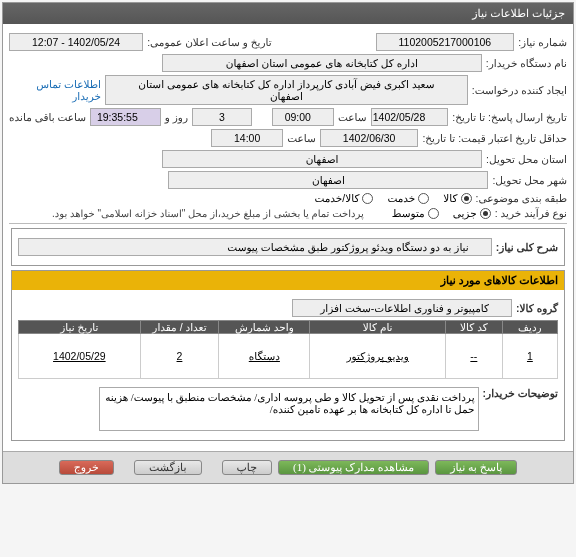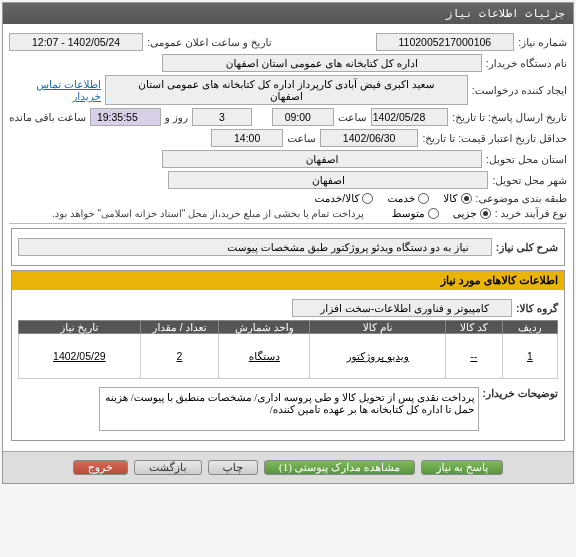--- a/index.html
+++ b/index.html
@@ -1,40 +1,40 @@
 <!DOCTYPE html>
 <html dir="rtl" lang="fa"><head>
 <meta charset="utf-8">
 <style>
 * { box-sizing: border-box; margin: 0; padding: 0; }
 body { font-family: Tahoma, Arial, sans-serif; font-size: 11px; background: #f5f5f5; direction: rtl; width: 576px; }
 .panel { border: 1px solid #999; background: #fff; margin: 2px; }
-.panel-header { background: linear-gradient(#666, #555); color: #fff; padding: 4px 8px; font-size: 11px; font-family: Liberation Mono, monospace; }
+.panel-header { background: linear-gradient(#666, #555); color: #fff; padding: 4px 8px; font-size: 11px; }
 .form-area { padding: 6px; }
 .row { display: flex; align-items: center; margin: 3px 0; gap: 4px; }
 .lbl { font-size: 10.5px; color: #333; white-space: nowrap; }
 .val-box { border: 1px solid #aaa; background: #eee; padding: 2px 22px; font-size: 10.5px; min-width: 60px; display: inline-block; text-align: center; }
 .val-box.wide { min-width: 320px; text-align: center; }
 .val-box.med { min-width: 120px; }
-.link { color: #1a6db5; text-decoration: underline; cursor: pointer; font-size: 10.5px; text-align: right; }
+.link { color: #1a6db5; cursor: pointer; font-size: 10.5px; text-align: right; }
 .radio-row { display: flex; gap: 14px; align-items: center; }
 .radio-item { display: flex; align-items: center; gap: 3px; font-size: 10.5px; }
 .radio-dot { width: 11px; height: 11px; border: 1px solid #555; border-radius: 50%; display: inline-flex; align-items: center; justify-content: center; }
 .radio-dot.sel::after { content: ""; width: 5px; height: 5px; background: #333; border-radius: 50%; }
 .hr { border-top: 1px solid #bbb; margin: 4px 0; }
 .sub-box { border: 1px solid #999; margin: 4px 2px; padding: 6px; background: #fff; }
 .sub-title { background: #eab308; padding: 3px 6px; font-size: 11px; font-weight: bold; margin: -6px -6px 6px -6px; }
 table.data { width: 100%; border-collapse: collapse; font-size: 10.5px; }
 table.data th { background: #555; color: #fff; border: 1px solid #888; font-weight: normal; }
 table.data td { background: #fff; padding: 16px; border: 1px solid #ccc; text-align: center; text-decoration: underline; }
 .textarea { border: 1px solid #aaa; width: 380px; min-height: 44px; padding: 3px; font-size: 10.5px; font-family: Tahoma; }
 .btn-bar { display: flex; gap: 6px; justify-content: center; padding: 8px; background: #ddd; border-top: 1px solid #aaa; }
 .btn { padding: 0 14px; font-size: 11px; border: 1px solid #888; border-radius: 3px; cursor: pointer; font-family: Tahoma; }
 .btn.green { background: linear-gradient(#7db85a, #5a9640); color: #fff; }
-.btn.gray { background: linear-gradient(#e8e8e8, #ccc); color: #333; }
+.btn.gray { background: linear-gradient(#e8e8e8, #ccc); color: #333; margin-left: 14px; }
 .btn.red { background: linear-gradient(#d96a5a, #b84a3a); color: #fff; }
 .note { font-size: 10px; color: #444; }
 </style>
 </head>
 <body>
 
 <div class="panel">
   <div class="panel-header">جزئیات اطلاعات نیاز</div>
 
   <div class="form-area">

